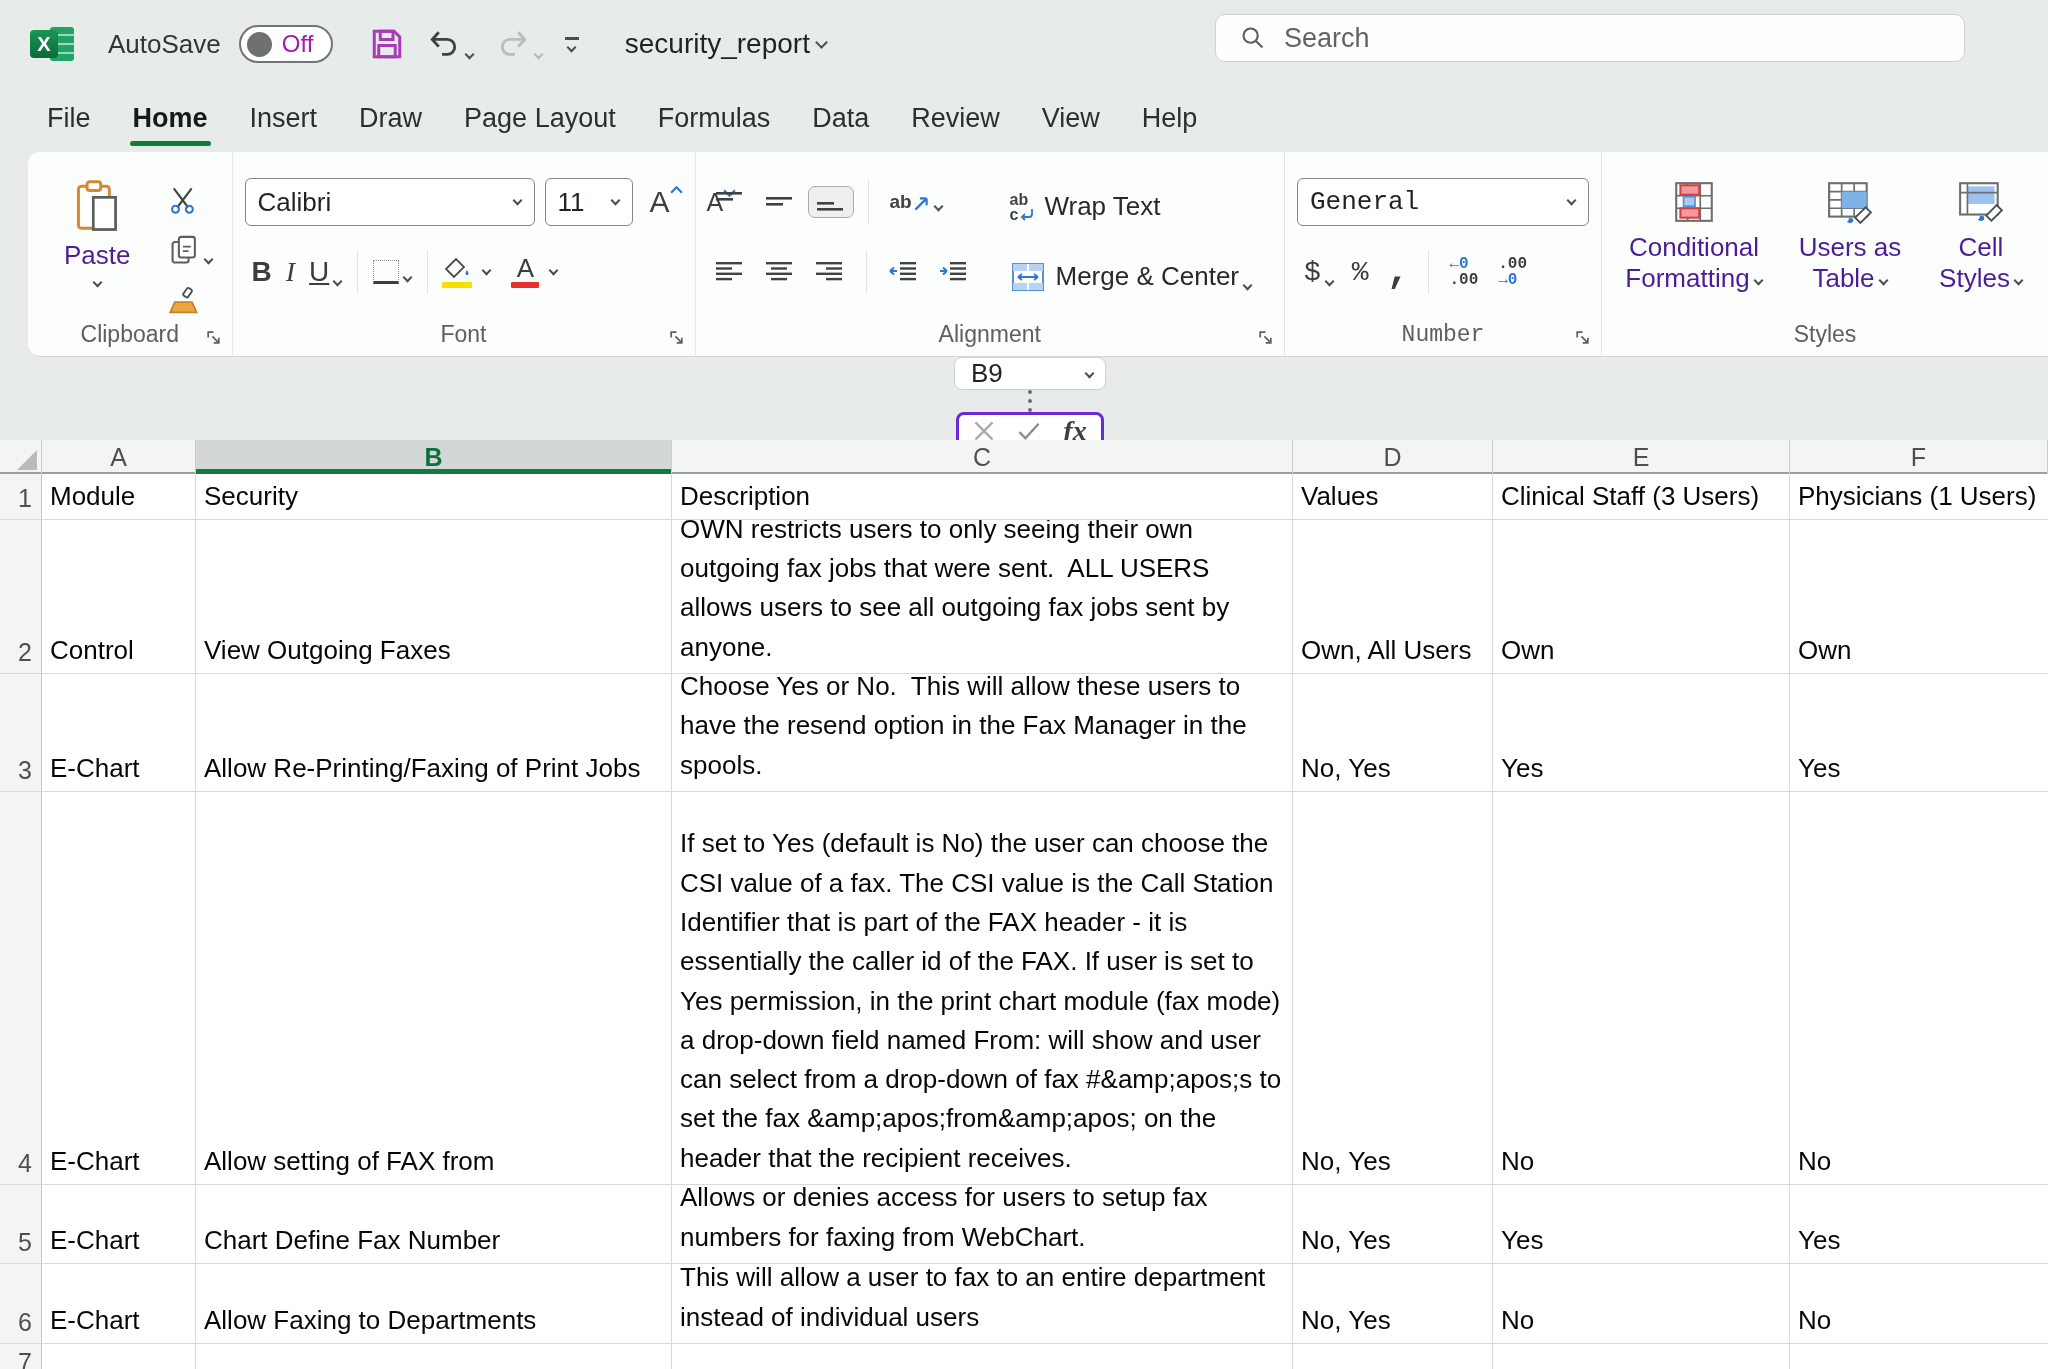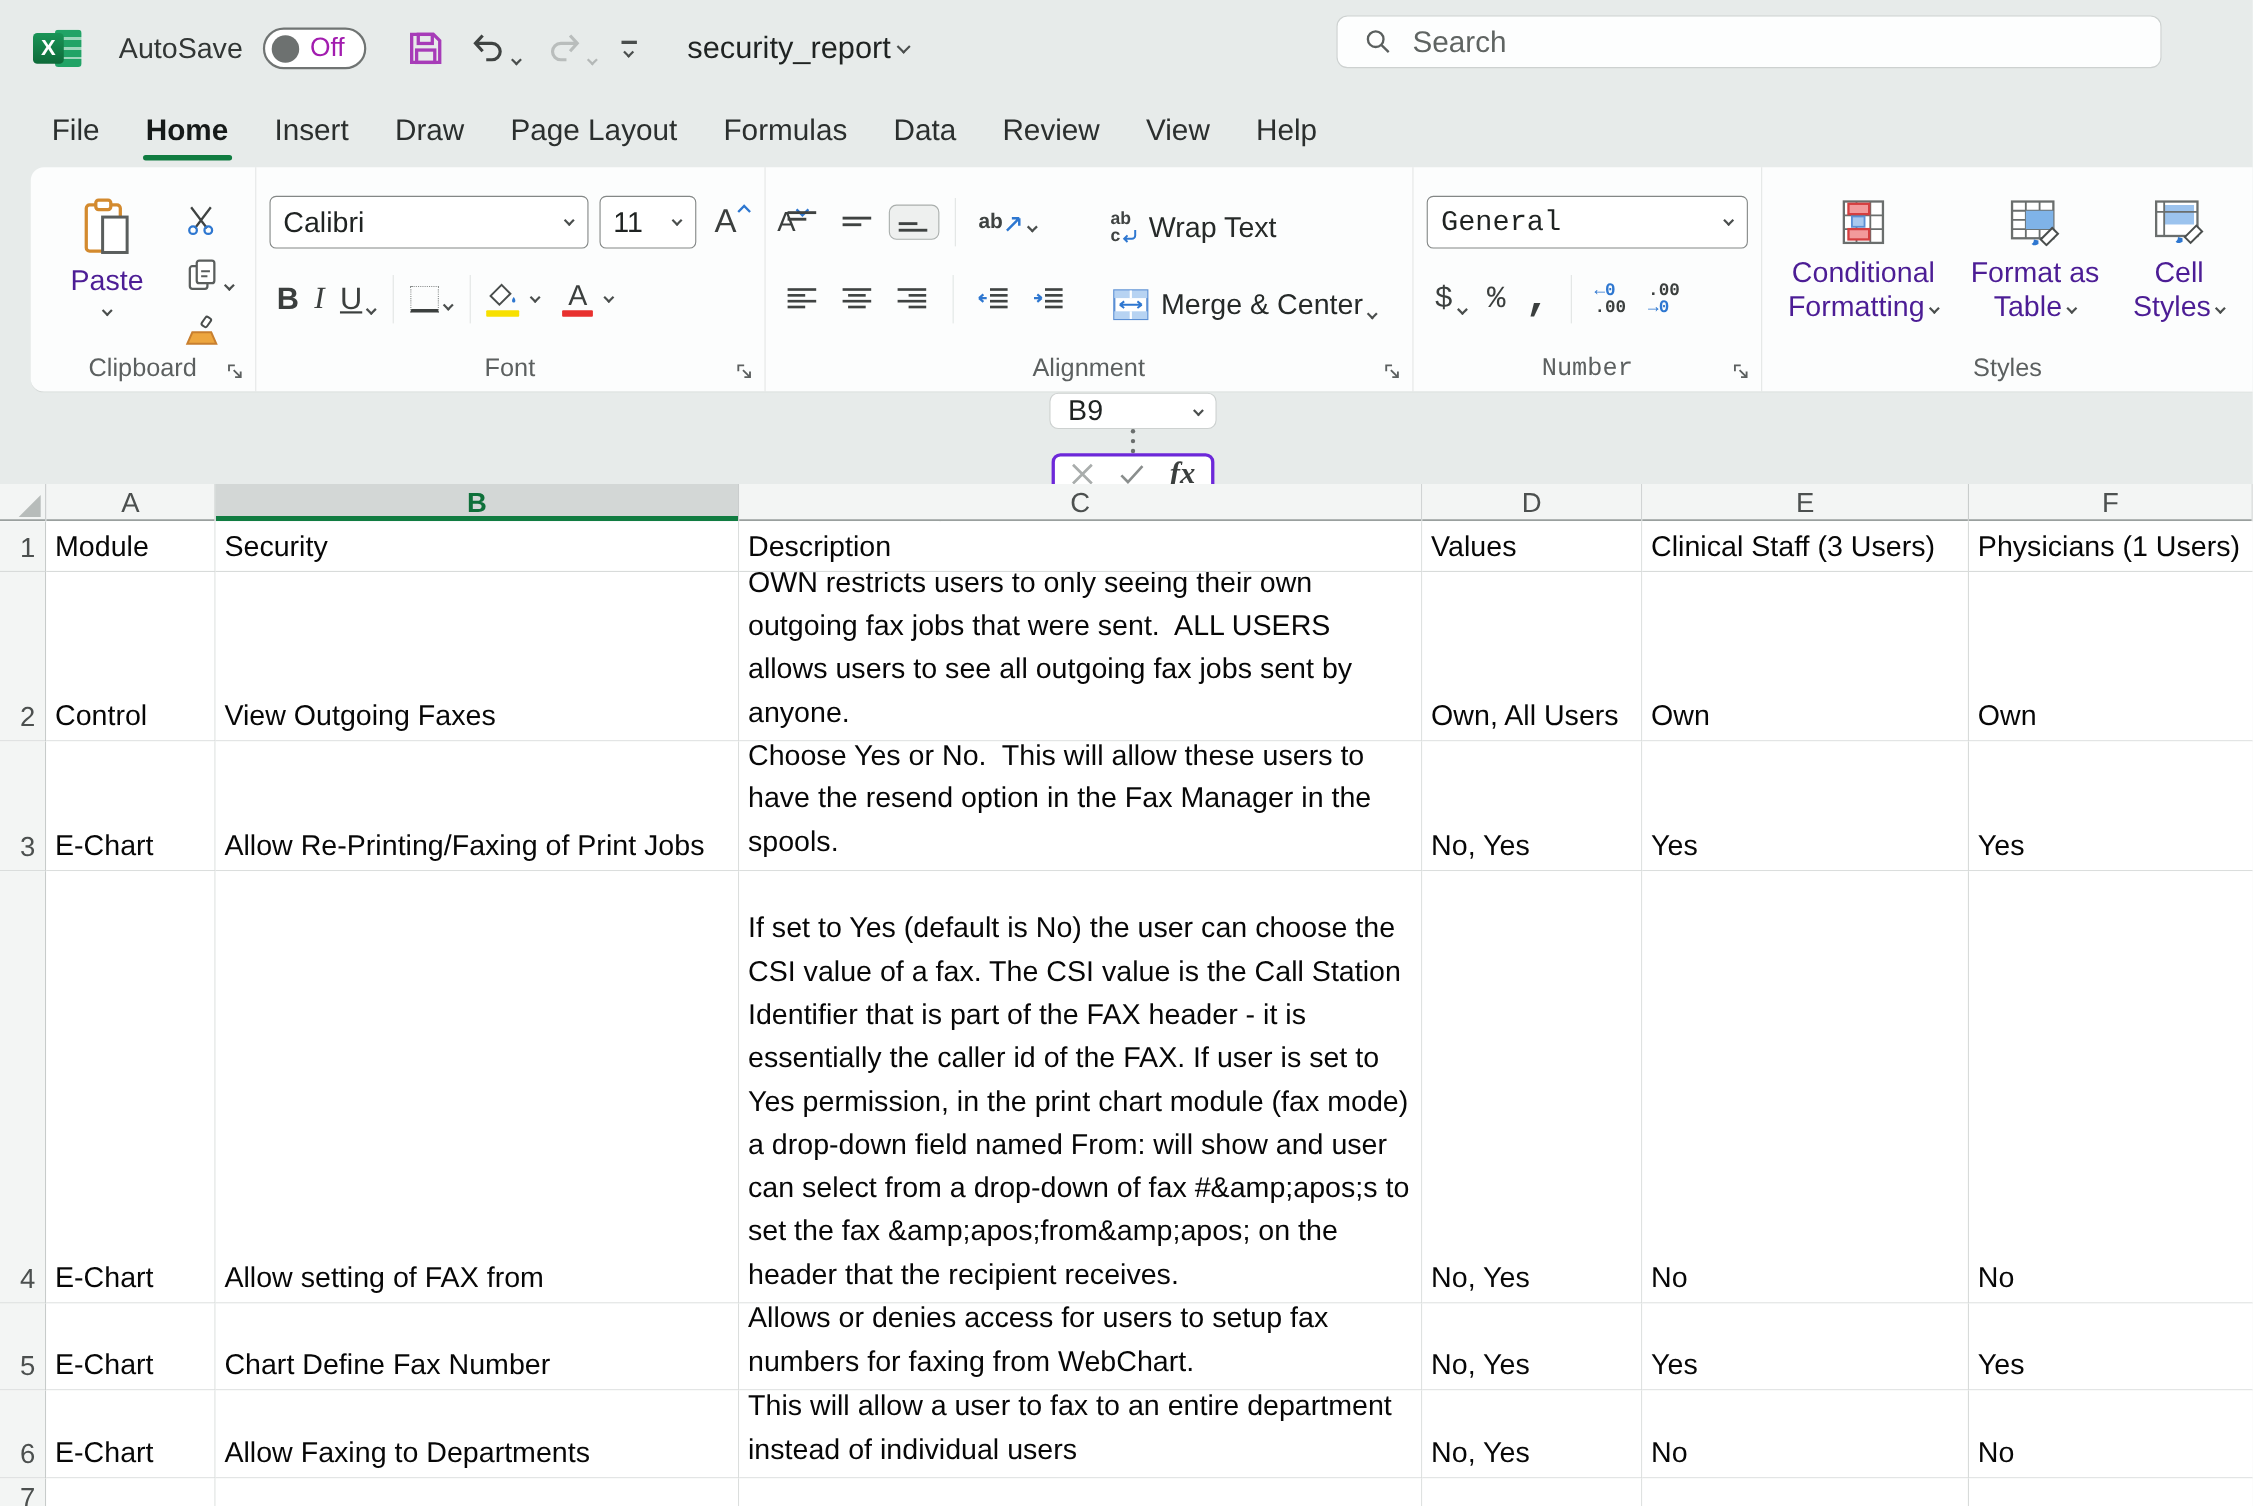--- a/index.html
+++ b/index.html
@@ -454,21 +454,21 @@
         <span class="blab"><span>Conditional Formatting</span><span class="chev sm"></span></span>
       </div>
       <div class="bigbtn" style="width:140px;">
         <svg width="48" height="44" viewBox="0 0 46 42">
           <rect x="3" y="3" width="36" height="32" fill="#fff" stroke="#6a6e6d" stroke-width="2"></rect>
           <path d="M3 11h36M3 19h36M3 27h36M15 3v32M27 3v32" stroke="#6a6e6d" stroke-width="1.6"></path>
           <rect x="15" y="11" width="24" height="16" fill="#7fb3e8"></rect>
           <path d="M28 36l10-10 5 5-10 10z" fill="#fff" stroke="#4a4e4d" stroke-width="1.8"></path>
           <path d="M26 40c-3 2-5 1-6 0 2-1 2-3 2-4l4 1z" fill="#2e77d0"></path>
         </svg>
-        <span class="blab"><span>Format as Table</span><span class="chev sm"></span></span>
+        <span class="blab"><span>Users as Table</span><span class="chev sm"></span></span>
       </div>
       <div class="bigbtn" style="width:110px;">
         <svg width="48" height="44" viewBox="0 0 46 42">
           <rect x="3" y="3" width="36" height="30" fill="#fff" stroke="#6a6e6d" stroke-width="2"></rect>
           <rect x="10" y="6" width="26" height="17" fill="#9cc3ee"></rect>
           <path d="M3 12h36M10 3v30" stroke="#6a6e6d" stroke-width="1.6"></path>
           <path d="M28 34l10-10 5 5-10 10z" fill="#fff" stroke="#4a4e4d" stroke-width="1.8"></path>
           <path d="M26 38c-3 2-5 1-6 0 2-1 2-3 2-4l4 1z" fill="#2e77d0"></path>
         </svg>
         <span class="blab"><span>Cell Styles</span><span class="chev sm"></span></span>

